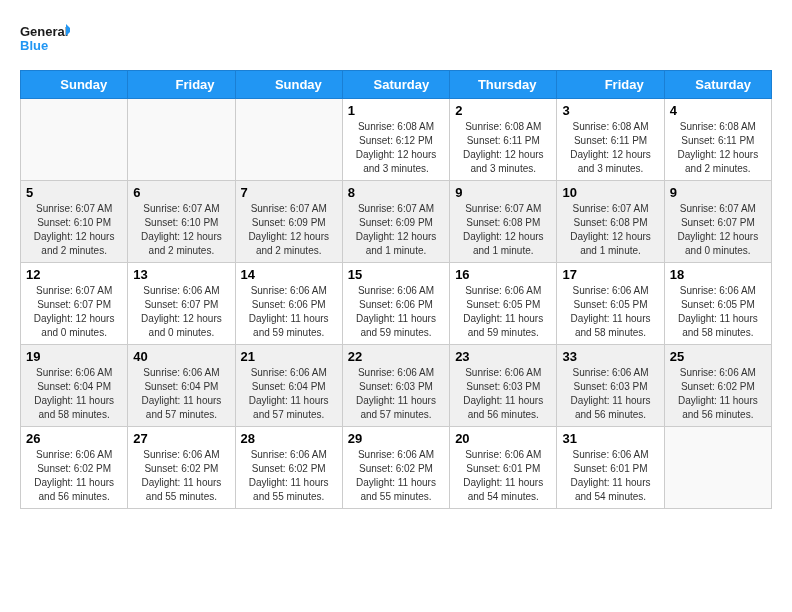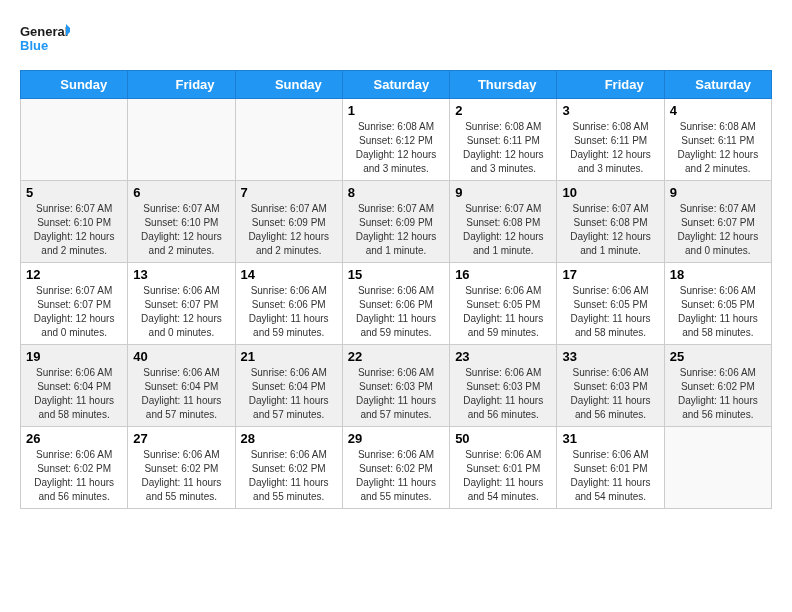--- a/index.html
+++ b/index.html
@@ -313,21 +313,21 @@
 and 55 minutes.</div>
         </td>
         <td>
           <span class="day-num">29</span>
           <div class="day-info" style="white-space: pre-line;">Sunrise: 6:06 AM
 Sunset: 6:02 PM
 Daylight: 11 hours
 and 55 minutes.</div>
         </td>
         <td>
-          <span class="day-num">50</span>
+          <span class="day-num">20</span>
           <div class="day-info" style="white-space: pre-line;">Sunrise: 6:06 AM
 Sunset: 6:01 PM
 Daylight: 11 hours
 and 54 minutes.</div>
         </td>
         <td>
           <span class="day-num">31</span>
           <div class="day-info" style="white-space: pre-line;">Sunrise: 6:06 AM
 Sunset: 6:01 PM
 Daylight: 11 hours

